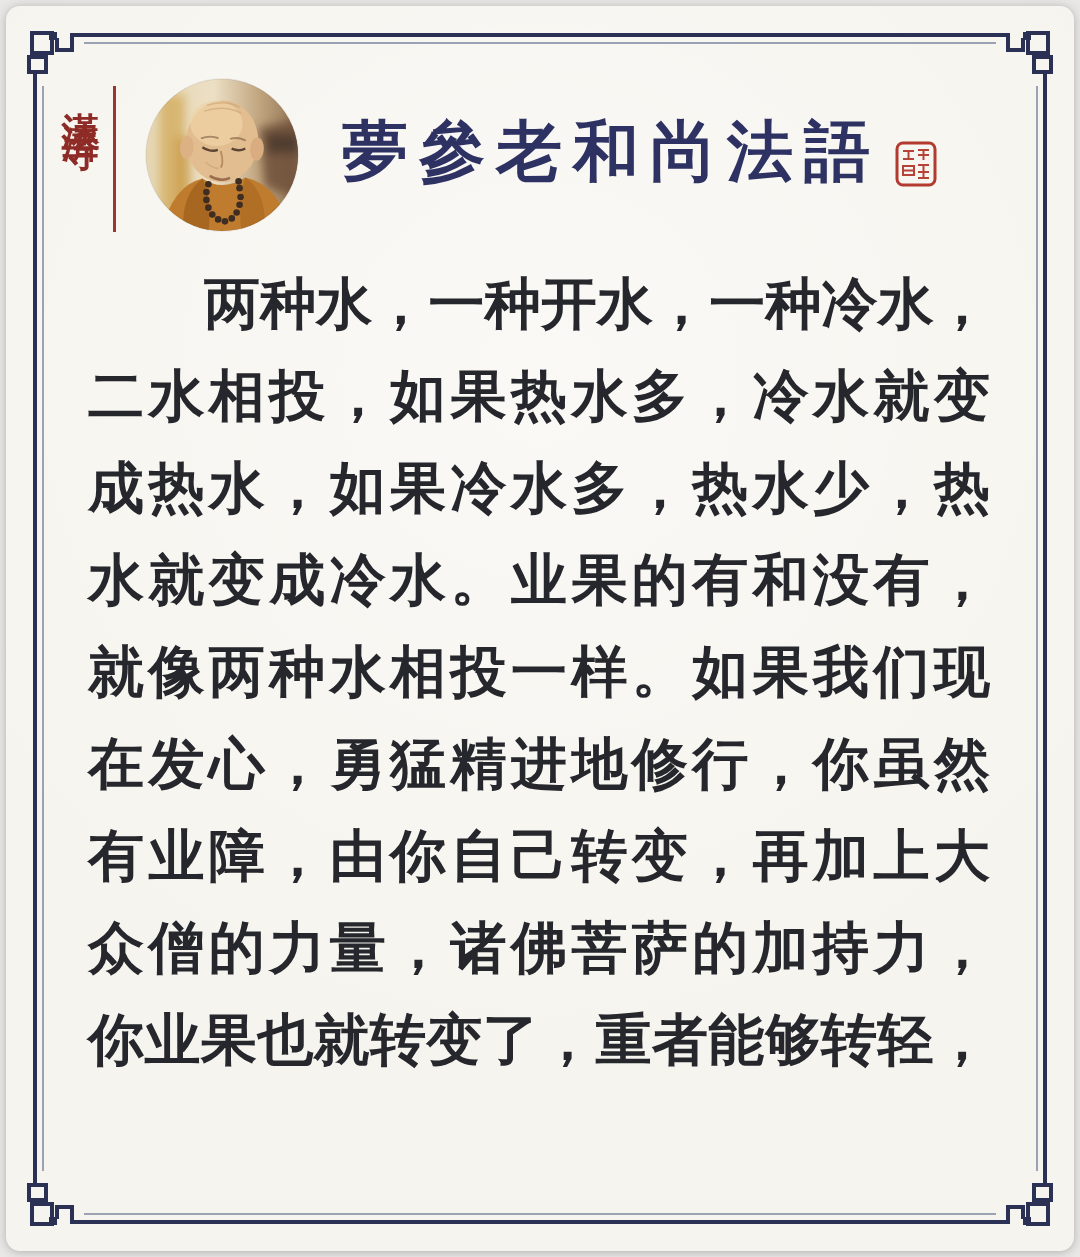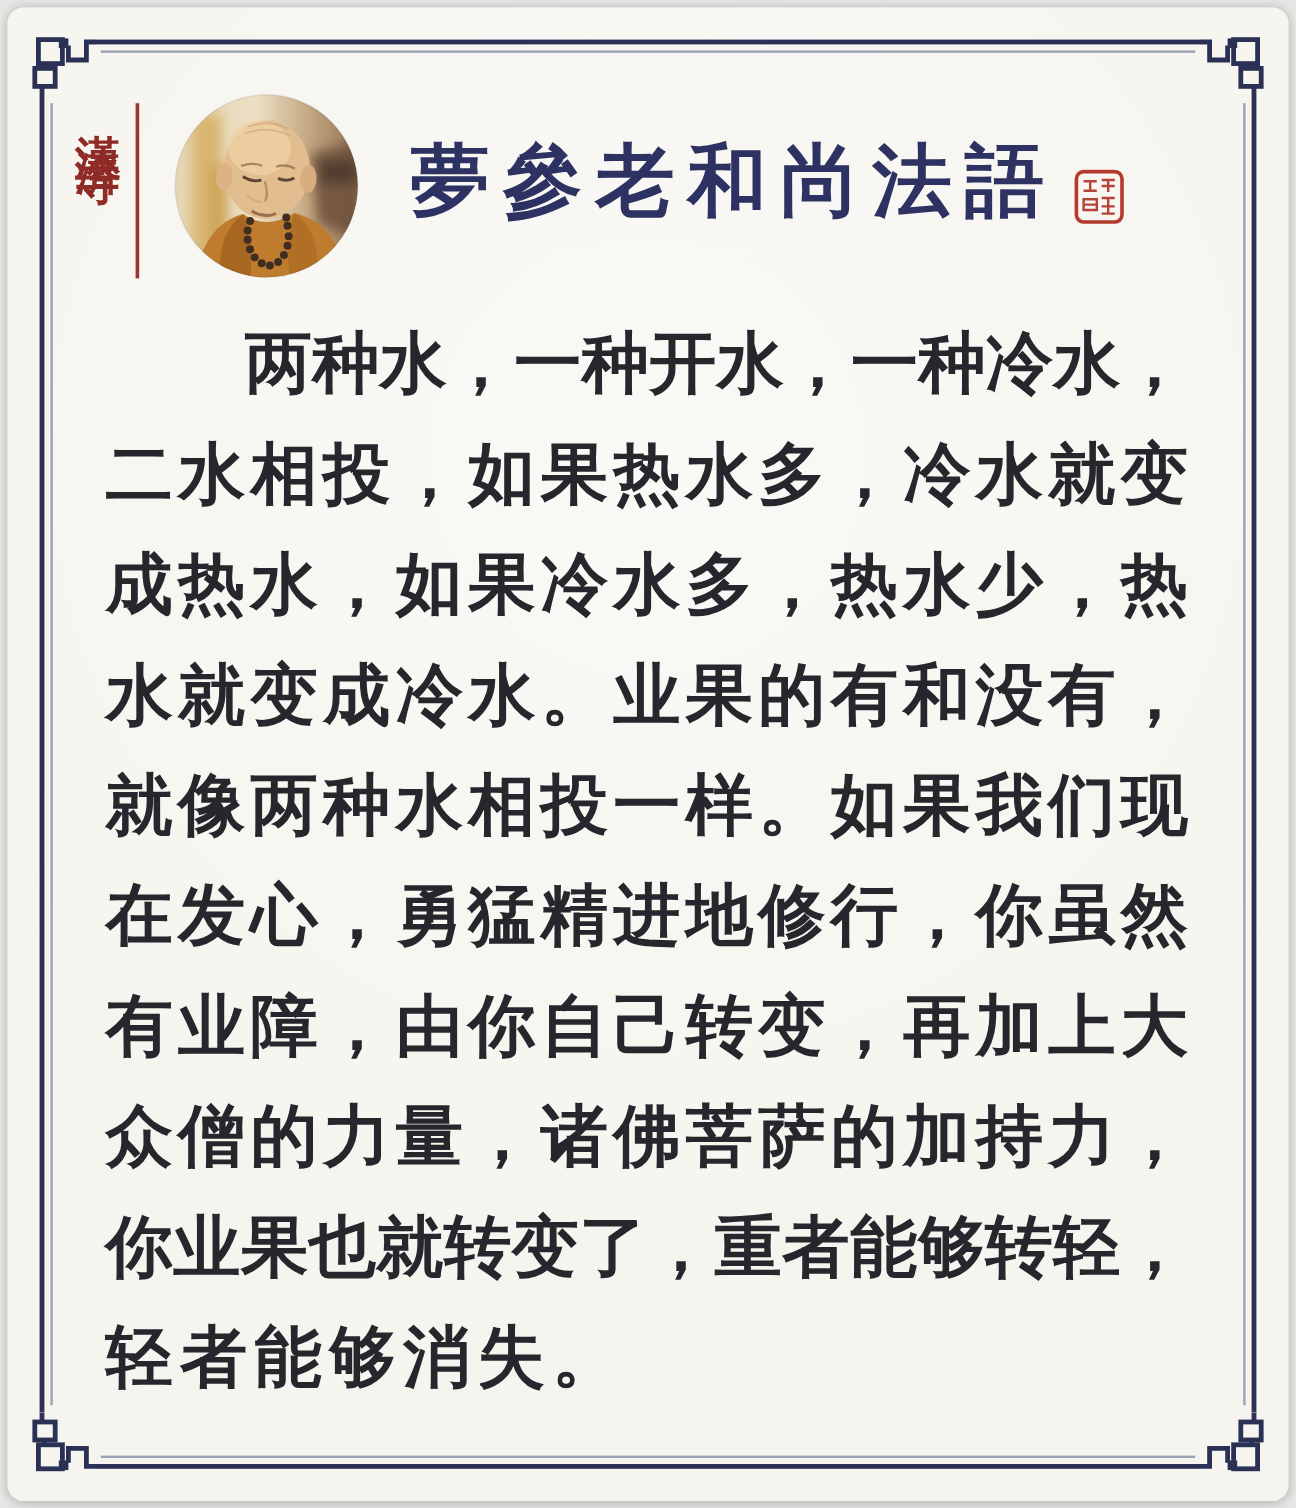--- a/index.html
+++ b/index.html
@@ -346,16 +346,15 @@
         <span>了</span>
         <span>，</span>
         <span>重</span>
         <span>者</span>
         <span>能</span>
         <span>够</span>
         <span>转</span>
         <span>轻</span>
         <span>，</span>
       </div>
-    <div class="line plain">轻者能够消失。</div>
   </div>
 
 </div>
 
 </body></html>

